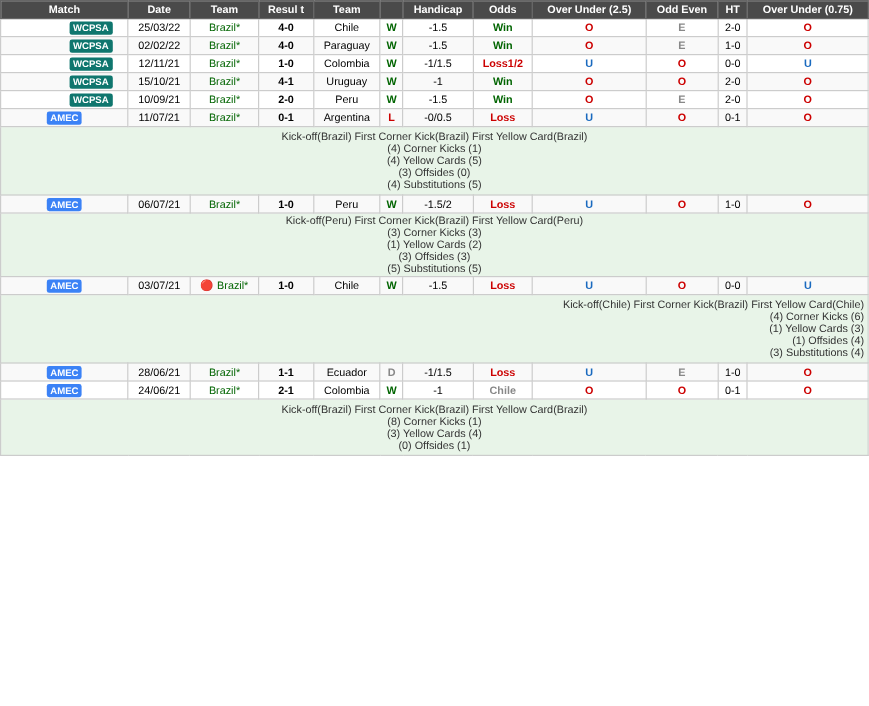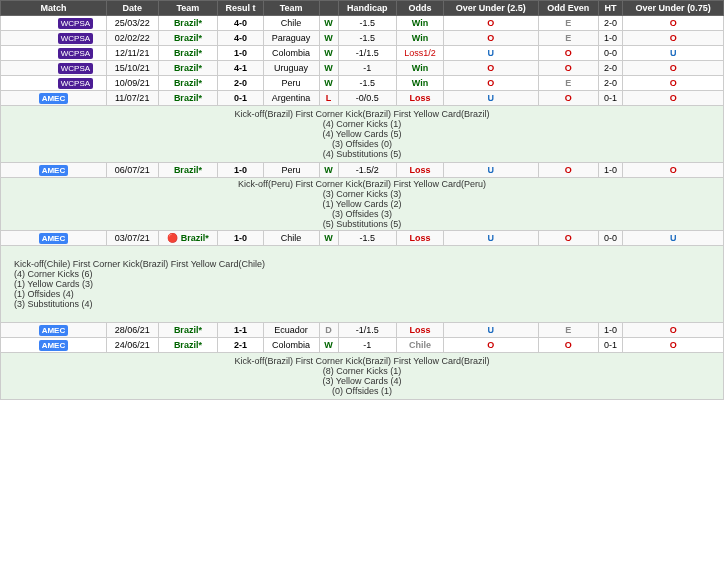--- a/index.html
+++ b/index.html
@@ -22,33 +22,33 @@
       text-align: center;
       padding: 2px 3px;
       font-size: 9px;
       border: 1px solid #ccc;
       vertical-align: middle;
     }
     
     .match-row td { background: #fff; }
     .match-row:nth-child(even) td { background: #f9f9f9; }
     
-    .badge-wcpsa { background: #4c1d95; color: #fff; font-weight: normal; padding: 1px 3px; border-radius: 2px; font-size: 8px; margin-left: 44px; }
+    .badge-wcpsa { background: #0f766e; color: #fff; font-weight: bold; padding: 1px 3px; border-radius: 2px; font-size: 8px; margin-left: 44px; }
     .badge-amec { background: #3b82f6; color: #fff; font-weight: bold; padding: 1px 3px; border-radius: 2px; font-size: 8px; }
     
-    .team-brazil { color: #006400; font-weight: bold; }
+    .team-brazil { color: #006400; font-weight: normal; }
     .team-name { color: #000; }
     
     .result-w { color: #006400; font-weight: bold; }
     .result-l { color: #cc0000; font-weight: bold; }
     .result-d { color: #888; font-weight: bold; }
     
     .odds-win { color: #006400; font-weight: bold; }
     .odds-loss { color: #cc0000; font-weight: bold; }
-    .odds-loss2 { color: #cc0000; font-weight: normal; text-align: right; }
+    .odds-loss2 { color: #cc0000; font-weight: bold; text-align: right; }
     .odds-draw { color: #888; font-weight: bold; }
     
     .circle-o { color: #cc0000; font-weight: bold; }
     .circle-u { color: #1a6abf; font-weight: bold; }
     .circle-e { color: #888; font-weight: bold; }
     
     .detail-row td {
       background: #e8f4e8;
       color: #333;
       text-align: center;
@@ -193,21 +193,21 @@
     <td><span class="team-name">Chile</span></td>
     <td><span class="result-w">W</span></td>
     <td>-1.5</td>
     <td><span class="odds-loss">Loss</span></td>
     <td><span class="circle-u">U</span></td>
     <td><span class="circle-o">O</span></td>
     <td>0-0</td>
     <td><span class="circle-u">U</span></td>
   </tr>
       <tr class="detail-row">
-        <td colspan="12" style="text-align: left; background: rgb(232, 244, 232); font-size: 9px; padding: 13px;"><span>Kick-off(Chile)  First Corner Kick(Brazil)  First Yellow Card(Chile)</span><br><span>(4) Corner Kicks (6)</span><br><span>(1) Yellow Cards (3)</span><br><span>(1) Offsides (4)</span><br><span>(3) Substitutions (4)</span><br></td>
+        <td colspan="12" style="text-align: right; background: rgb(232, 244, 232); font-size: 9px; padding: 3px;"><span>Kick-off(Chile)  First Corner Kick(Brazil)  First Yellow Card(Chile)</span><br><span>(4) Corner Kicks (6)</span><br><span>(1) Yellow Cards (3)</span><br><span>(1) Offsides (4)</span><br><span>(3) Substitutions (4)</span><br></td>
       </tr>
       <tr class="match-row">
     <td><span class="badge-amec">AMEC</span></td>
     <td>28/06/21</td>
     <td><span class="team-brazil">Brazil*</span></td>
     <td><span class="score">1-1</span></td>
     <td><span class="team-name">Ecuador</span></td>
     <td><span class="result-d">D</span></td>
     <td>-1/1.5</td>
     <td><span class="odds-loss">Loss</span></td>

